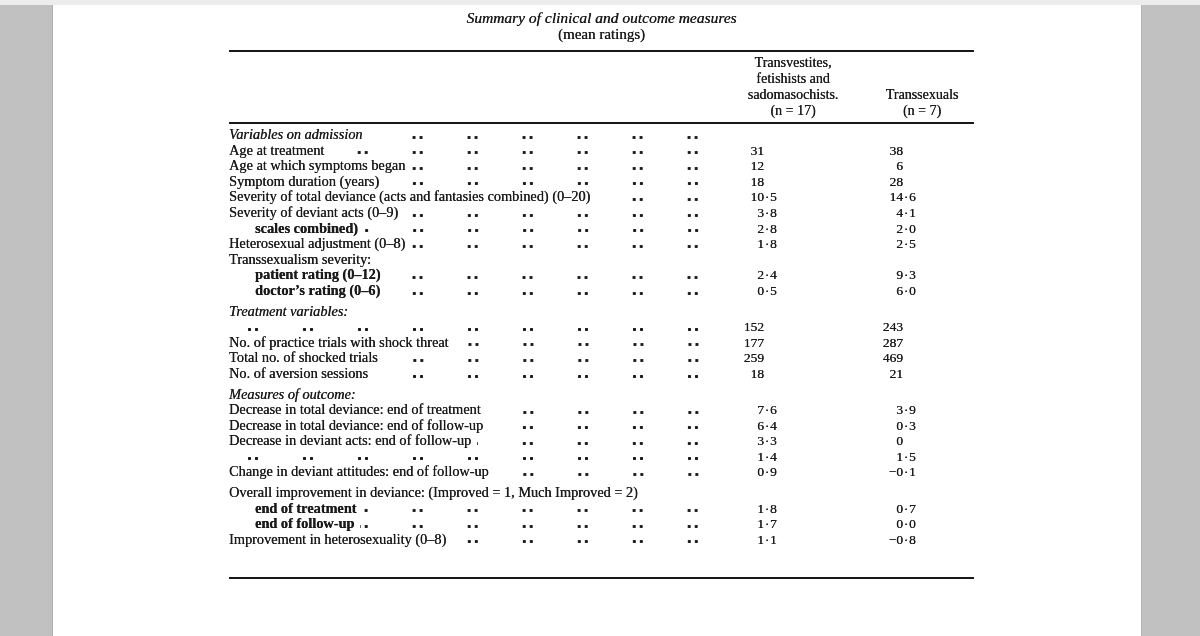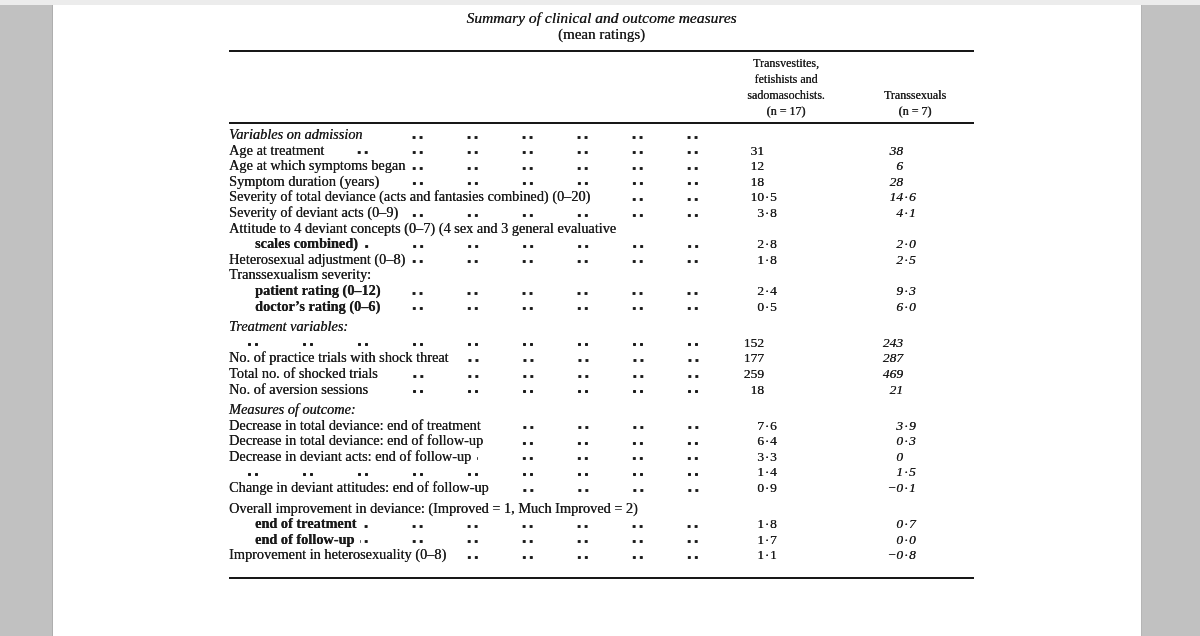--- a/index.html
+++ b/index.html
@@ -46,21 +46,21 @@
     text-align: center; font-style: italic; font-size: 15.5px;
   }
   .tbl-sub {
     position: absolute; top: 26px; left: 0; width: 745px;
     text-align: center; font-size: 15px;
   }
   .rule { position: absolute; left: 0; width: 745px; height: 2px; background: #181818; }
   .rule-top { top: 50px; }
   .rule-mid { top: 122px; }
   .rule-bottom { top: 577px; }
-  .thead { position: absolute; top: 54px; left: 8px; width: 745px; height: 66px; font-size: 12px; }
+  .thead { position: absolute; top: 54px; left: 15px; width: 745px; height: 66px; font-size: 14px; }
   .col1h { position: absolute; left: 459px; width: 180px; top: 1px; text-align: center; line-height: 16px; }
   .col2h { position: absolute; left: 588px; width: 180px; bottom: 1px; text-align: center; line-height: 16px; }
   .tbody { position: absolute; top: 127px; left: 0; width: 745px; }
   .row { display: flex; align-items: flex-start; line-height: 15.6px; font-size: 14.3px; white-space: nowrap; }
   .row.gap { margin-top: 5px; }
   .row .label { flex: 0 0 auto; }
   .row.indent .label { padding-left: 26px; font-weight: bold; }
   .row.italic .label { font-style: italic; }
   .leader { flex: 1 1 auto; min-width: 0; align-self: stretch; margin: 0 6px 0 6px; }
   .leader.dots {
@@ -70,21 +70,21 @@
     background-size: 55px 3px, 55px 3px;
     background-repeat: repeat-x, repeat-x;
     background-position: right 0 bottom 4px, right 0 bottom 4px;
   }
   .val { flex: 0 0 auto; display: flex; font-size: 13.5px; }
   .val .ip { text-align: right; }
   .val .dot { width: 6px; text-align: center; }
   .val .dp { flex: 1 1 auto; text-align: left; }
   .v1 { width: 112px; }
   .v1 .ip { width: 59px; }
-  .v2 { width: 157px; font-style: italic; }
+  .v2 { width: 157px; }
   .v2 .ip { width: 86px; }
 </style>
 </head>
 <body>
 
 <div class="top-strip"></div>
 
 <div class="page">
   <div class="tablewrap">
 
@@ -191,21 +191,20 @@
             <span class="dot">·</span>
             <span class="dp">8</span>
           </span>
           <span class="val v2">
             <span class="ip">4</span>
             <span class="dot">·</span>
             <span class="dp">1</span>
           </span>
         </div>
         <div class="row">
-          <span class="label">Attitude to 4 deviant concepts (0–7) (4 sex and 3 general evaluative</span>
           <span class="leader"></span>
           <span class="val v1">
             <span class="ip"></span>
             <span class="dot"></span>
             <span class="dp"></span>
           </span>
           <span class="val v2">
             <span class="ip"></span>
             <span class="dot"></span>
             <span class="dp"></span>

